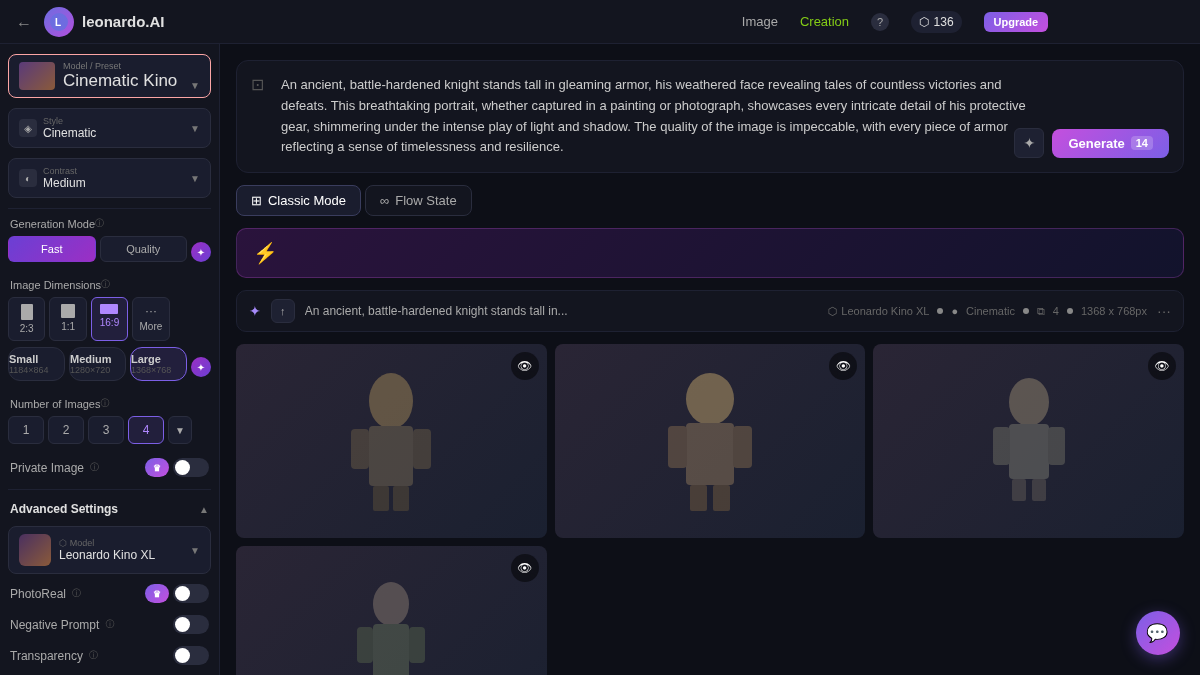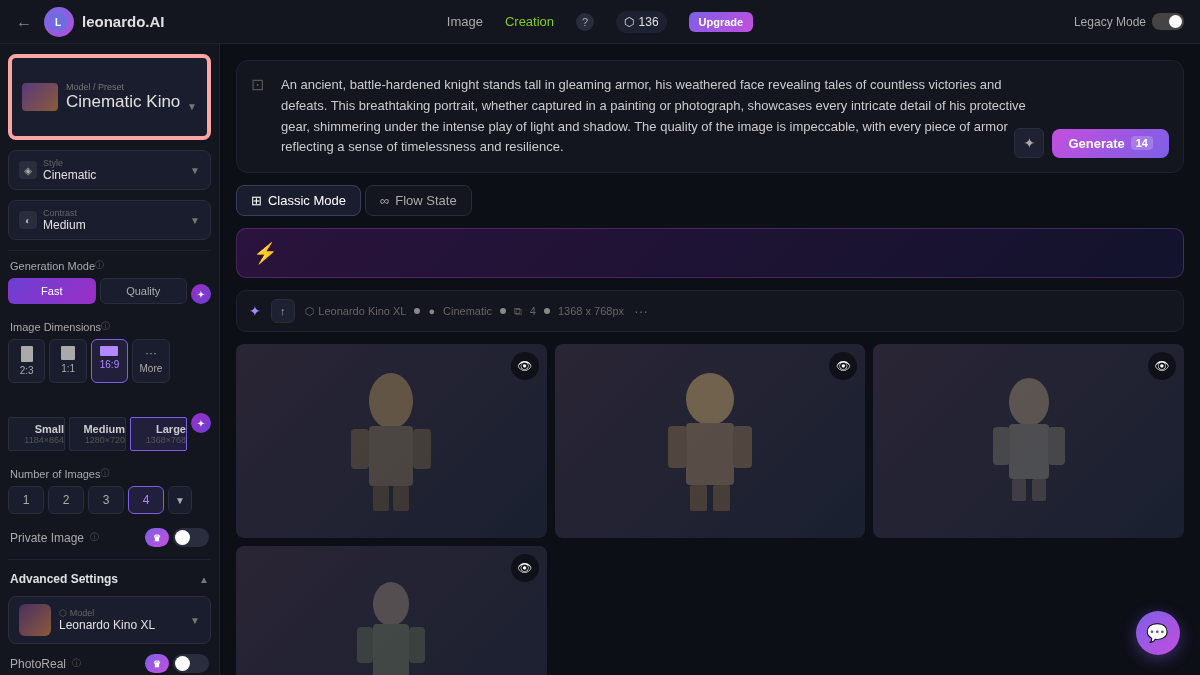--- a/index.html
+++ b/index.html
@@ -147,23 +147,23 @@
     }
     .sidebar::-webkit-scrollbar { width: 4px; }
     .sidebar::-webkit-scrollbar-track { background: transparent; }
     .sidebar::-webkit-scrollbar-thumb { background: #333; border-radius: 2px; }
 
     .sidebar-section {
       margin-bottom: 10px;
     }
     .select-box {
       background: #1a1d2e;
-      border: 4px solid #fca5a5;
+      border: 1px solid #fca5a5;
       border-radius: 8px;
-      padding: 24px 10px;
+      padding: 6px 10px;
       display: flex;
       align-items: flex-end;
       justify-content: space-between;
       cursor: pointer;
       width: 100%;
     }
     .select-box-inner {
       display: flex;
       align-items: center;
       gap: 8px;
@@ -310,27 +310,26 @@
 
     .size-buttons {
       display: flex;
       gap: 4px;
       margin-bottom: 6px;
     }
     .size-btn {
       flex: 1;
       background: #1a1d2e;
       border: 1px solid #2a2d3e;
-      border-radius: 2px;
+      border-radius: 12px;
       padding: 5px 0;
-      text-align: right;
+      text-align: left;
       font-size: 10px;
       color: #aaa;
       cursor: pointer;
-      margin-top: 28px;
     }
     .size-btn .size-label { font-weight: 600; color: #ccc; font-size: 11px; }
     .size-btn .size-sub { color: #555; font-size: 9px; }
     .size-btn.active {
       border-color: #7c5fe6;
       background: rgba(124,95,230,0.15);
     }
     .size-extra {
       background: linear-gradient(135deg, #9b2fc4, #6b3fd4);
       border: none;
@@ -747,26 +746,20 @@
   <div class="topnav-center">
     <span class="nav-title-image">Image</span>
     <span class="nav-title-creation">Creation</span>
     <div class="help-circle">?</div>
     <div class="token-badge">
       <span>⬡</span>
       <span>136</span>
     </div>
     <button class="upgrade-btn">Upgrade</button>
   </div>
-  <div class="topnav-right">
-    <span class="legacy-mode">
-      <span>Legacy Mode</span>
-      <div class="toggle-sm on"></div>
-    </span>
-  </div>
 </nav>
 
 <div class="main-layout">
 
   <aside class="sidebar">
 
     <div class="sidebar-section">
       <div class="select-box">
         <div class="select-box-inner">
           <div class="select-preset-thumb" style="background: linear-gradient(135deg, #5a3a7a, #8a5a3a);">
@@ -977,20 +970,21 @@
 
     <div class="upgrade-banner">
       <span class="banner-icon">⚡</span>
       <div class="banner-text">
       </div>
     </div>
 
     <div class="history-bar">
       <span class="history-icon">✦</span>
       <div class="history-up">↑</div>
+      <span class="history-prompt">An ancient, battle-hardened knight stands tall in...</span>
       <div class="history-meta">
         <div class="history-model">
           <span>⬡</span>
           <span>Leonardo Kino XL</span>
         </div>
         <div class="history-dot"></div>
         <span style="color:#888;">●</span>
         <span>Cinematic</span>
         <div class="history-dot"></div>
         <span>⧉</span>

